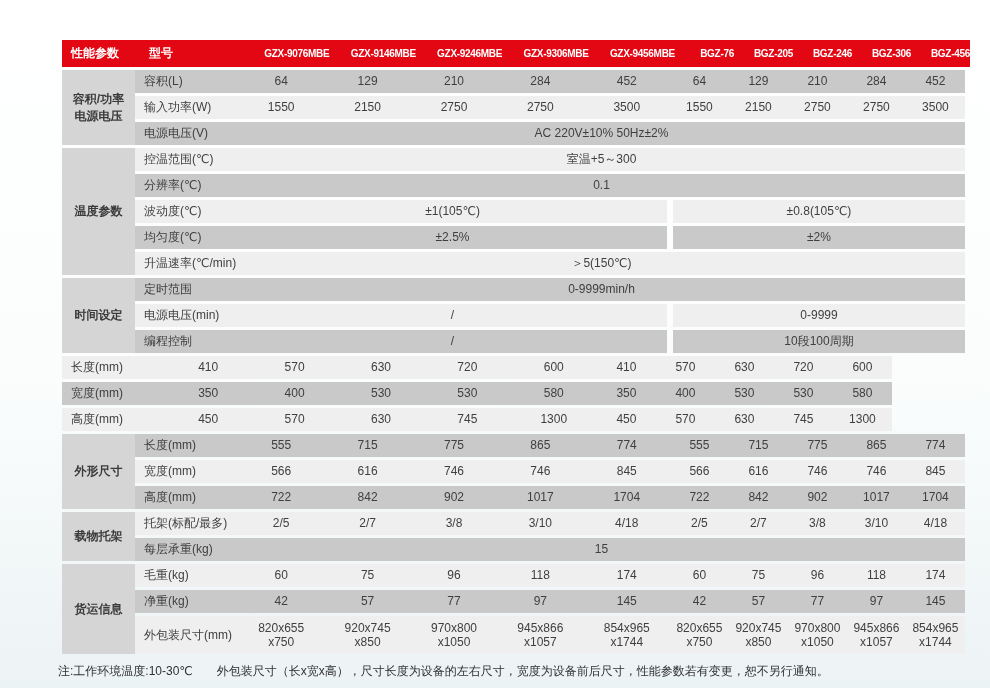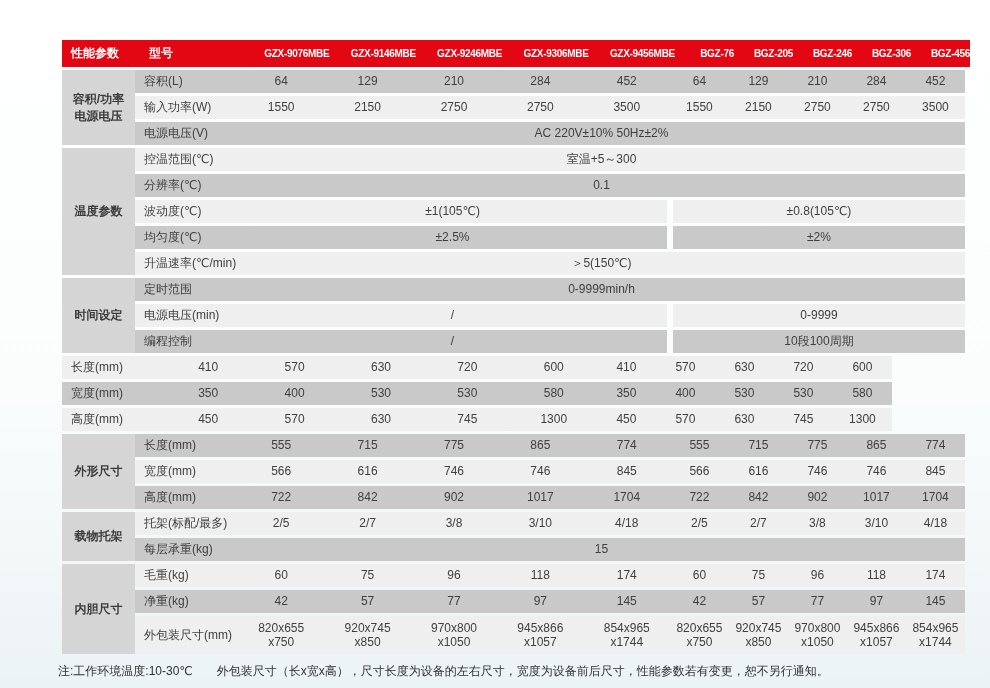--- a/index.html
+++ b/index.html
@@ -248,21 +248,21 @@
             <div class="cell v bgz">3/10</div>
             <div class="cell v bgz">4/18</div>
           </div>
           <div class="row dark">
             <div class="cell name-cell">每层承重(kg)</div>
             <div class="cell full">15</div>
           </div>
         </div>
       </div>
       <div class="section">
-        <div class="section-label">内胆尺寸</div>
+        <div class="section-label">货运信息</div>
         <div class="rows">
           <div class="row light">
             <div class="cell name-cell">毛重(kg)</div>
             <div class="cell v">60</div>
             <div class="cell v">75</div>
             <div class="cell v">96</div>
             <div class="cell v">118</div>
             <div class="cell v">174</div>
             <div class="cell v bgz">60</div>
             <div class="cell v bgz">75</div>

